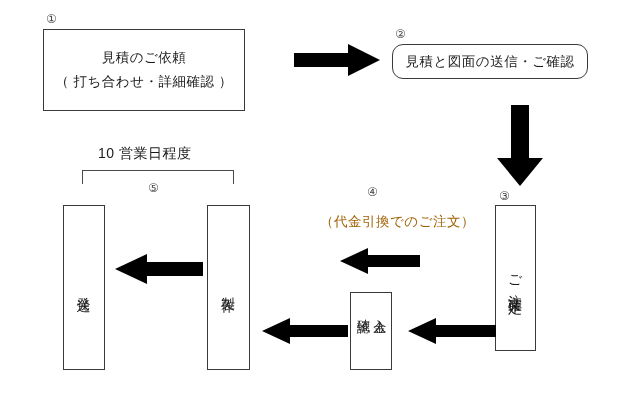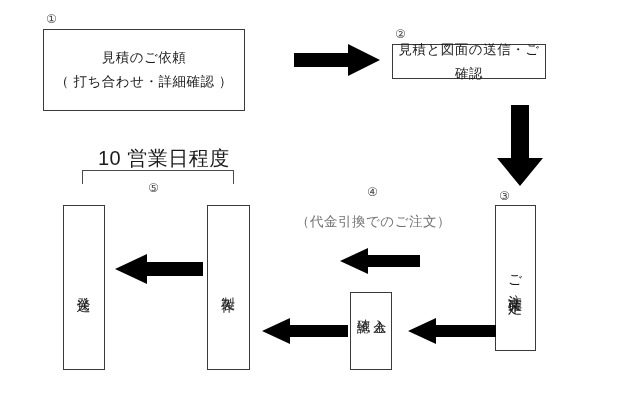--- a/index.html
+++ b/index.html
@@ -53,27 +53,28 @@
   .marker {
     position: absolute;
     font-size: 12px;
     color: #4a4a4a;
     line-height: 1;
     white-space: nowrap;
   }
   .caption {
     position: absolute;
     font-size: 13.5px;
-    color: #737373;
+    color: #a16207;
     letter-spacing: 0.5px;
     white-space: nowrap;
+    margin-left: 24px;
   }
   .bracket-label {
     position: absolute;
-    font-size: 20px;
+    font-size: 14px;
     color: #1a1a1a;
     letter-spacing: 0.5px;
     white-space: nowrap;
   }
   .bracket {
     position: absolute;
     box-sizing: border-box;
     border-top: 1.5px solid #4a4a4a;
     border-left: 1.5px solid #4a4a4a;
     border-right: 1.5px solid #4a4a4a;
@@ -99,21 +100,21 @@
   </div>
 
   <div class="arrow" style="left:294px; top:44px;">
     <svg width="86" height="32" viewBox="0 0 86 32">
       <polygon points="0,9 54,9 54,0 86,16 54,32 54,23 0,23" fill="#000000"></polygon>
     </svg>
   </div>
 
   <div class="marker" style="left:395px; top:28px;">②</div>
 
-  <div class="box" style="left:392px; top:44px; width:154px; height:35px;">
+  <div class="box" style="left:392px; top:44px; width:196px; height:35px;border-radius:11px;">
     <div class="box-text-h">見積と図面の送信・ご確認</div>
   </div>
 
   <div class="arrow" style="left:497px; top:105px;">
     <svg width="46" height="81" viewBox="0 0 46 81">
       <polygon points="14,0 32,0 32,53 46,53 23,81 0,53 14,53" fill="#000000"></polygon>
     </svg>
   </div>
 
   <div class="bracket-label" style="left:98px; top:145px;">10 営業日程度</div>

